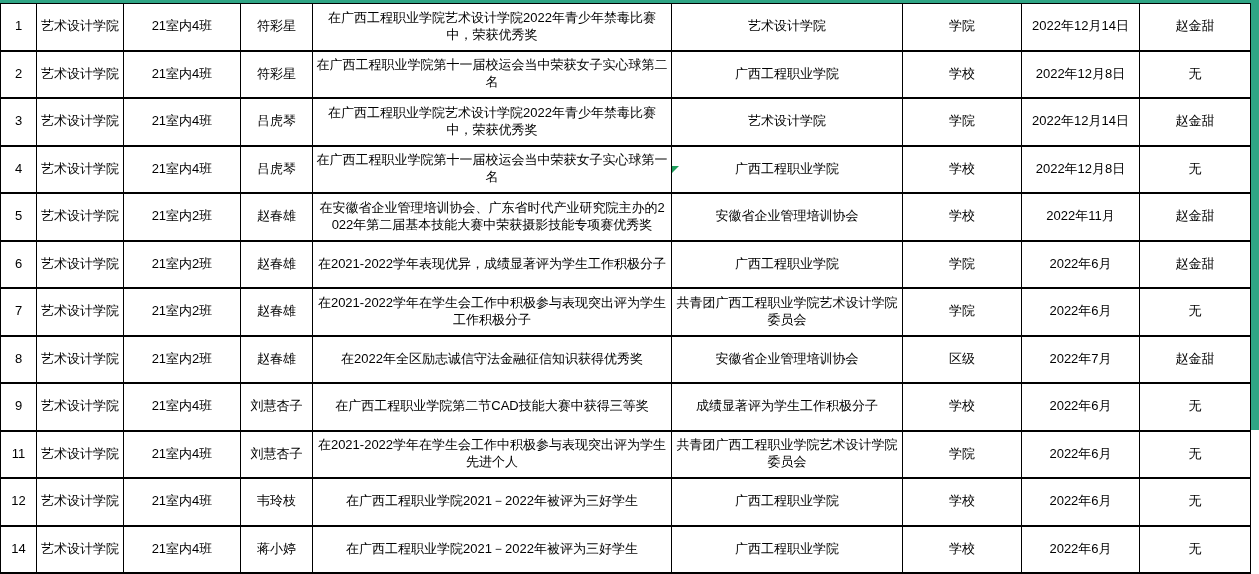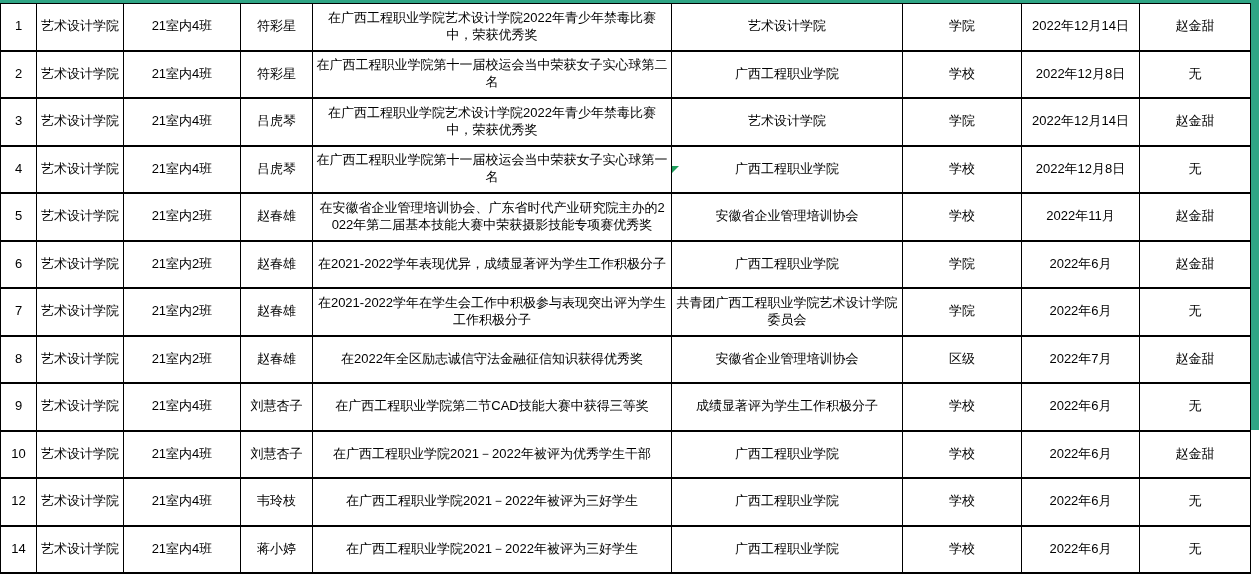--- a/index.html
+++ b/index.html
@@ -164,29 +164,29 @@
           <td class="col-college">艺术设计学院</td>
           <td class="col-class">21室内4班</td>
           <td class="col-name">刘慧杏子</td>
           <td class="col-award">在广西工程职业学院第二节CAD技能大赛中获得三等奖</td>
           <td class="col-org">成绩显著评为学生工作积极分子</td>
           <td class="col-level">学校</td>
           <td class="col-date">2022年6月</td>
           <td class="col-handler">无</td>
         </tr>
         <tr>
-          <td class="col-index">10</td>
+          <td class="col-index">11</td>
           <td class="col-college">艺术设计学院</td>
           <td class="col-class">21室内4班</td>
           <td class="col-name">刘慧杏子</td>
-          <td class="col-award">在广西工程职业学院2021－2022年被评为优秀学生干部</td>
-          <td class="col-org">广西工程职业学院</td>
-          <td class="col-level">学校</td>
-          <td class="col-date">2022年6月</td>
-          <td class="col-handler">赵金甜</td>
+          <td class="col-award">在2021-2022学年在学生会工作中积极参与表现突出评为学生先进个人</td>
+          <td class="col-org">共青团广西工程职业学院艺术设计学院委员会</td>
+          <td class="col-level">学院</td>
+          <td class="col-date">2022年6月</td>
+          <td class="col-handler">无</td>
         </tr>
         <tr>
           <td class="col-index">12</td>
           <td class="col-college">艺术设计学院</td>
           <td class="col-class">21室内4班</td>
           <td class="col-name">韦玲枝</td>
           <td class="col-award">在广西工程职业学院2021－2022年被评为三好学生</td>
           <td class="col-org">广西工程职业学院</td>
           <td class="col-level">学校</td>
           <td class="col-date">2022年6月</td>

